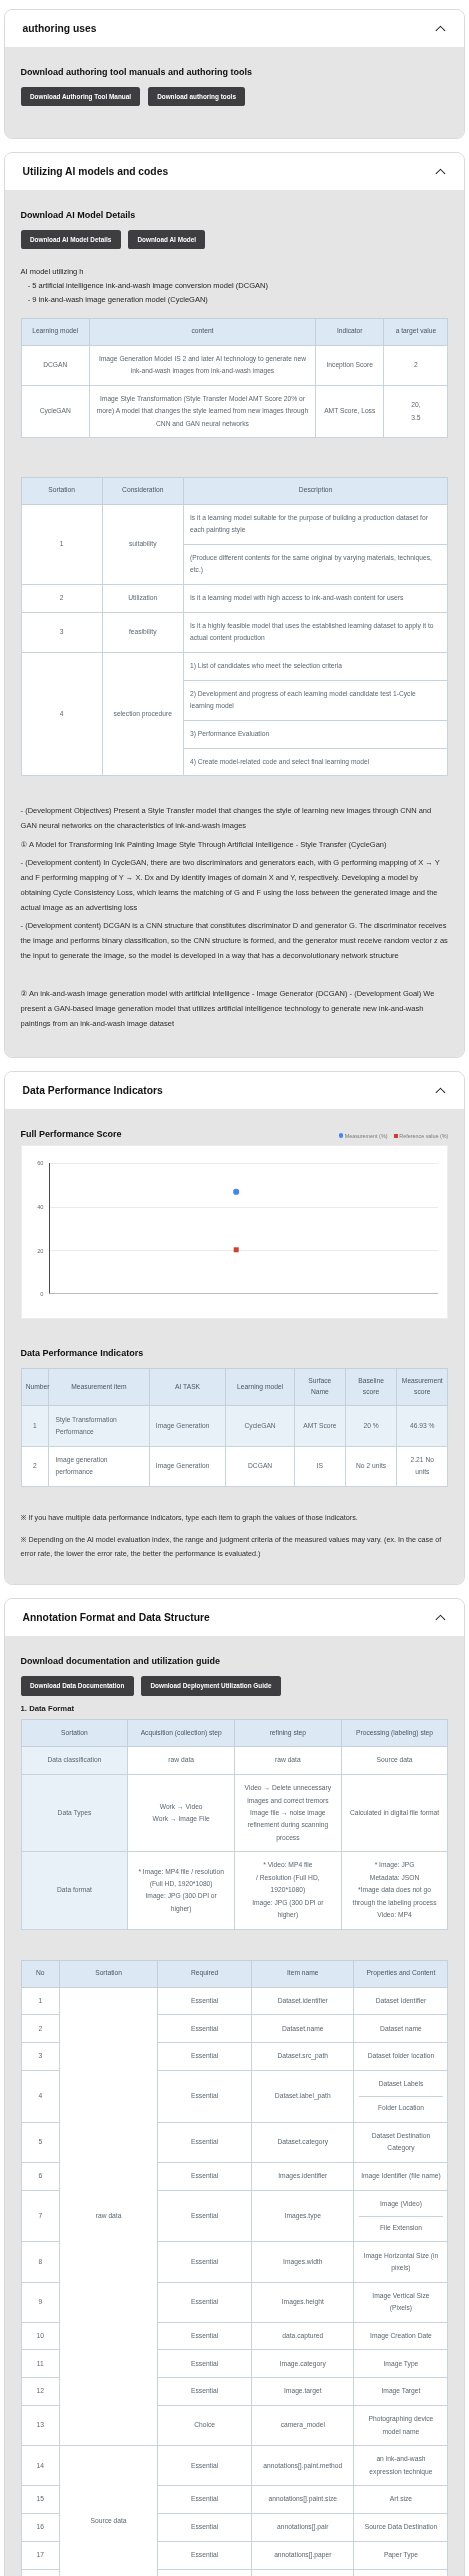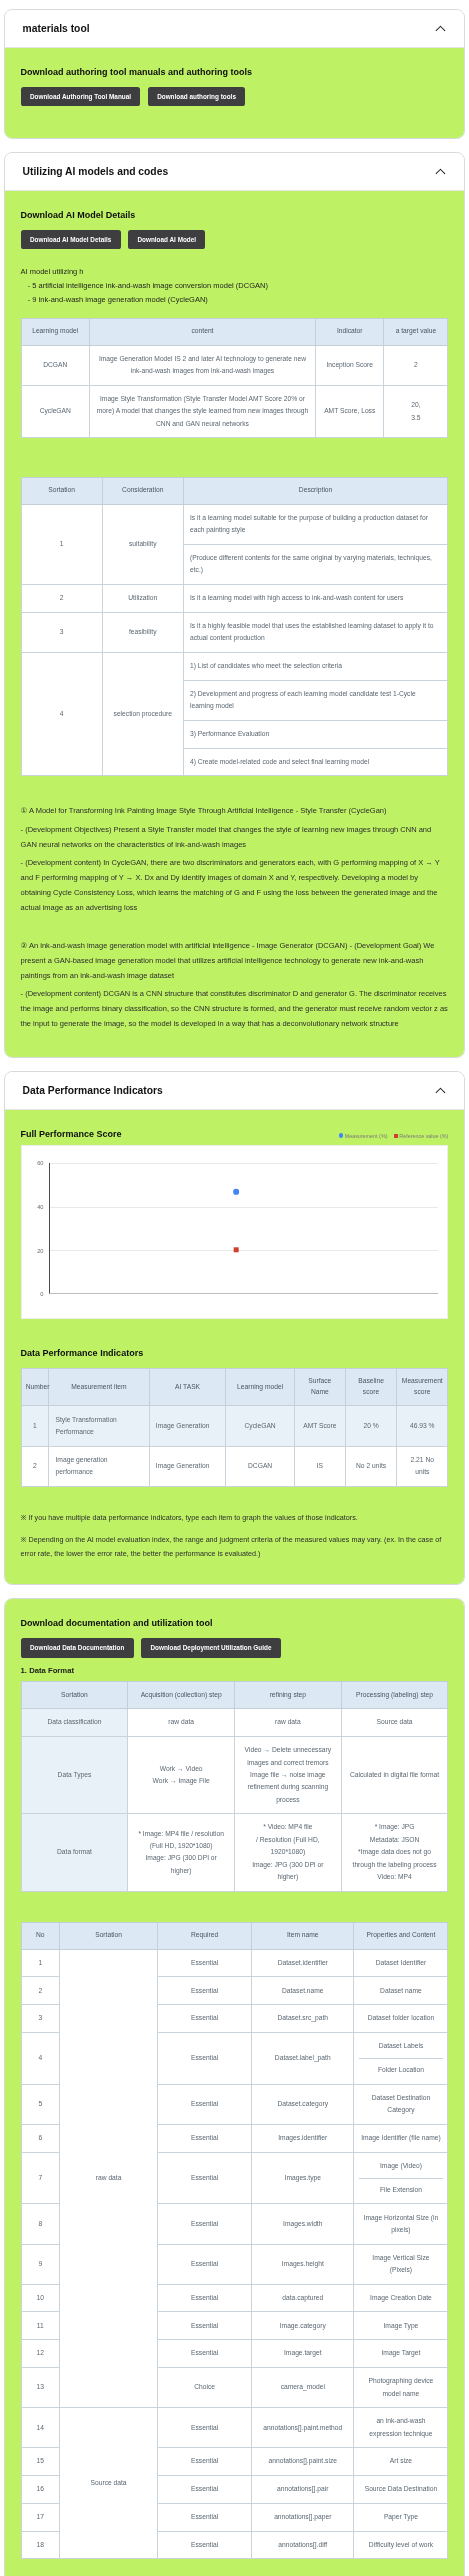--- a/index.html
+++ b/index.html
@@ -2,21 +2,21 @@
 <html style="font-size:8.2px"><head>
 <meta charset="utf-8">
 <style>
   html,body{margin:0;padding:0;background:#fff}
   body{width:469px;font-family:"Liberation Sans",sans-serif;color:#333}
   .page{padding:9.3px 0 20.6px}
   .card{border:0.5px solid #d6dadd;border-radius:8.2px;margin:0 4.1px 13.4px;overflow:hidden;background:#f4f7f9}
   .card-h{background:#fff;display:flex;justify-content:space-between;align-items:center;padding:13px 17.5px;border-bottom:0.5px solid #e4e4e4;cursor:pointer}
   .card-h h2{margin:0;font-size:10.3px;color:#121212;font-weight:bold}
   .chev{width:6.2px;height:6.2px;border-top:1.5px solid #1d1d1d;border-right:1.5px solid #1d1d1d;transform:rotate(-45deg);margin:3.1px 2.1px 0 0}
-  .card-b{padding:18.5px 15.5px 23px;background:#bef264}
+  .card-b{padding:18.5px 15.5px 23px;background:#e5e5e5}
   h3.sec{font-size:9px;color:#0e0e0e;margin:0 0 10.3px;font-weight:bold}
   .btnrow{margin:0 0 3.1px}
   .btn{display:inline-block;background:#3e3e40;color:#fff;font-weight:bold;font-size:6.4px;padding:6.2px 9.3px;border-radius:2.6px;margin:0 5.2px 5.2px 0;border:0;font-family:inherit;cursor:pointer}
   .intro{font-size:7.5px;color:#1e1e1e;margin:12.4px 0 2.1px}
   .bullet{font-size:7.5px;color:#1e1e1e;margin:5.2px 0 0 7.2px}
   table{width:100%;border-collapse:collapse;background:#fff;font-size:6.7px;color:#5a6671;table-layout:fixed}
   th{background:#dce9f4;color:#4a5560;font-weight:normal;padding:7.7px 4.1px;border:0.5px solid #c4cfd8;text-align:center;line-height:1.6}
   td{padding:7.2px 6.2px;border:0.5px solid #c9d3db;text-align:center;line-height:1.85;background:#fff;word-wrap:break-word}
   td.blue{background:#e9f1f8}
   td.left,th.left{text-align:left}
@@ -68,21 +68,21 @@
       <path d="M36 268 L52 270 L54 279 L31 276 Z" fill="var(--shoe)" stroke="var(--line,none)"></path>
       <path d="M66 268 L80 266 L87 274 L64 277 Z" fill="var(--shoe)" stroke="var(--line,none)"></path>
     </g>
   </defs>
 </svg>
 
 <div class="page">
 
   <section class="card">
     <div class="card-h">
-      <h2>materials tool</h2>
+      <h2>authoring uses</h2>
       <span class="chev"></span>
     </div>
     <div class="card-b">
       <h3 class="sec">Download authoring tool manuals and authoring tools</h3>
       <div class="btnrow">
         <button class="btn">Download Authoring Tool Manual</button>
         <button class="btn">Download authoring tools</button>
       </div>
     </div>
   </section>
@@ -177,25 +177,25 @@
         <tr>
               <td class="left">3) Performance Evaluation</td>
             </tr>
         <tr>
               <td class="left">4) Create model-related code and select final learning model</td>
             </tr>
       </tbody>
         </table>
 
       <div class="para-block">
+        <p class="para">- (Development Objectives) Present a Style Transfer model that changes the style of learning new images through CNN and GAN neural networks on the characteristics of ink-and-wash images</p>
         <p class="para">① A Model for Transforming Ink Painting Image Style Through Artificial Intelligence - Style Transfer (CycleGan)</p>
-        <p class="para">- (Development Objectives) Present a Style Transfer model that changes the style of learning new images through CNN and GAN neural networks on the characteristics of ink-and-wash images</p>
         <p class="para">- (Development content) In CycleGAN, there are two discriminators and generators each, with G performing mapping of X → Y and F performing mapping of Y → X. Dx and Dy identify images of domain X and Y, respectively. Developing a model by obtaining Cycle Consistency Loss, which learns the matching of G and F using the loss between the generated image and the actual image as an advertising loss</p>
+        <p class="para">- (Development content) DCGAN is a CNN structure that constitutes discriminator D and generator G. The discriminator receives the image and performs binary classification, so the CNN structure is formed, and the generator must receive random vector z as the input to generate the image, so the model is developed in a way that has a deconvolutionary network structure</p>
         <p class="para" style="margin-top:23px">② An ink-and-wash image generation model with artificial intelligence - Image Generator (DCGAN) - (Development Goal) We present a GAN-based image generation model that utilizes artificial intelligence technology to generate new ink-and-wash paintings from an ink-and-wash image dataset</p>
-        <p class="para">- (Development content) DCGAN is a CNN structure that constitutes discriminator D and generator G. The discriminator receives the image and performs binary classification, so the CNN structure is formed, and the generator must receive random vector z as the input to generate the image, so the model is developed in a way that has a deconvolutionary network structure</p>
       </div>
     </div>
   </section>
 
   <section class="card">
     <div class="card-h">
       <h2>Data Performance Indicators</h2>
       <span class="chev"></span>
     </div>
     <div class="card-b">
@@ -269,22 +269,26 @@
         </table>
 
       <div style="margin-top:24px">
         <p class="note">※ If you have multiple data performance indicators, type each item to graph the values of those indicators.</p>
         <p class="note">※ Depending on the AI model evaluation index, the range and judgment criteria of the measured values may vary. (ex. In the case of error rate, the lower the error rate, the better the performance is evaluated.)</p>
       </div>
     </div>
   </section>
 
   <section class="card">
+    <div class="card-h">
+      <h2>Annotation Format and Data Structure</h2>
+      <span class="chev"></span>
+    </div>
     <div class="card-b">
-      <h3 class="sec">Download documentation and utilization tool</h3>
+      <h3 class="sec">Download documentation and utilization guide</h3>
       <div class="btnrow">
         <button class="btn">Download Data Documentation</button>
         <button class="btn">Download Deployment Utilization Guide</button>
       </div>
 
       <p class="subhead" style="margin-top:0">1. Data Format</p>
       <table>
         <colgroup>
             <col style="width:25%">
             <col style="width:25%">

